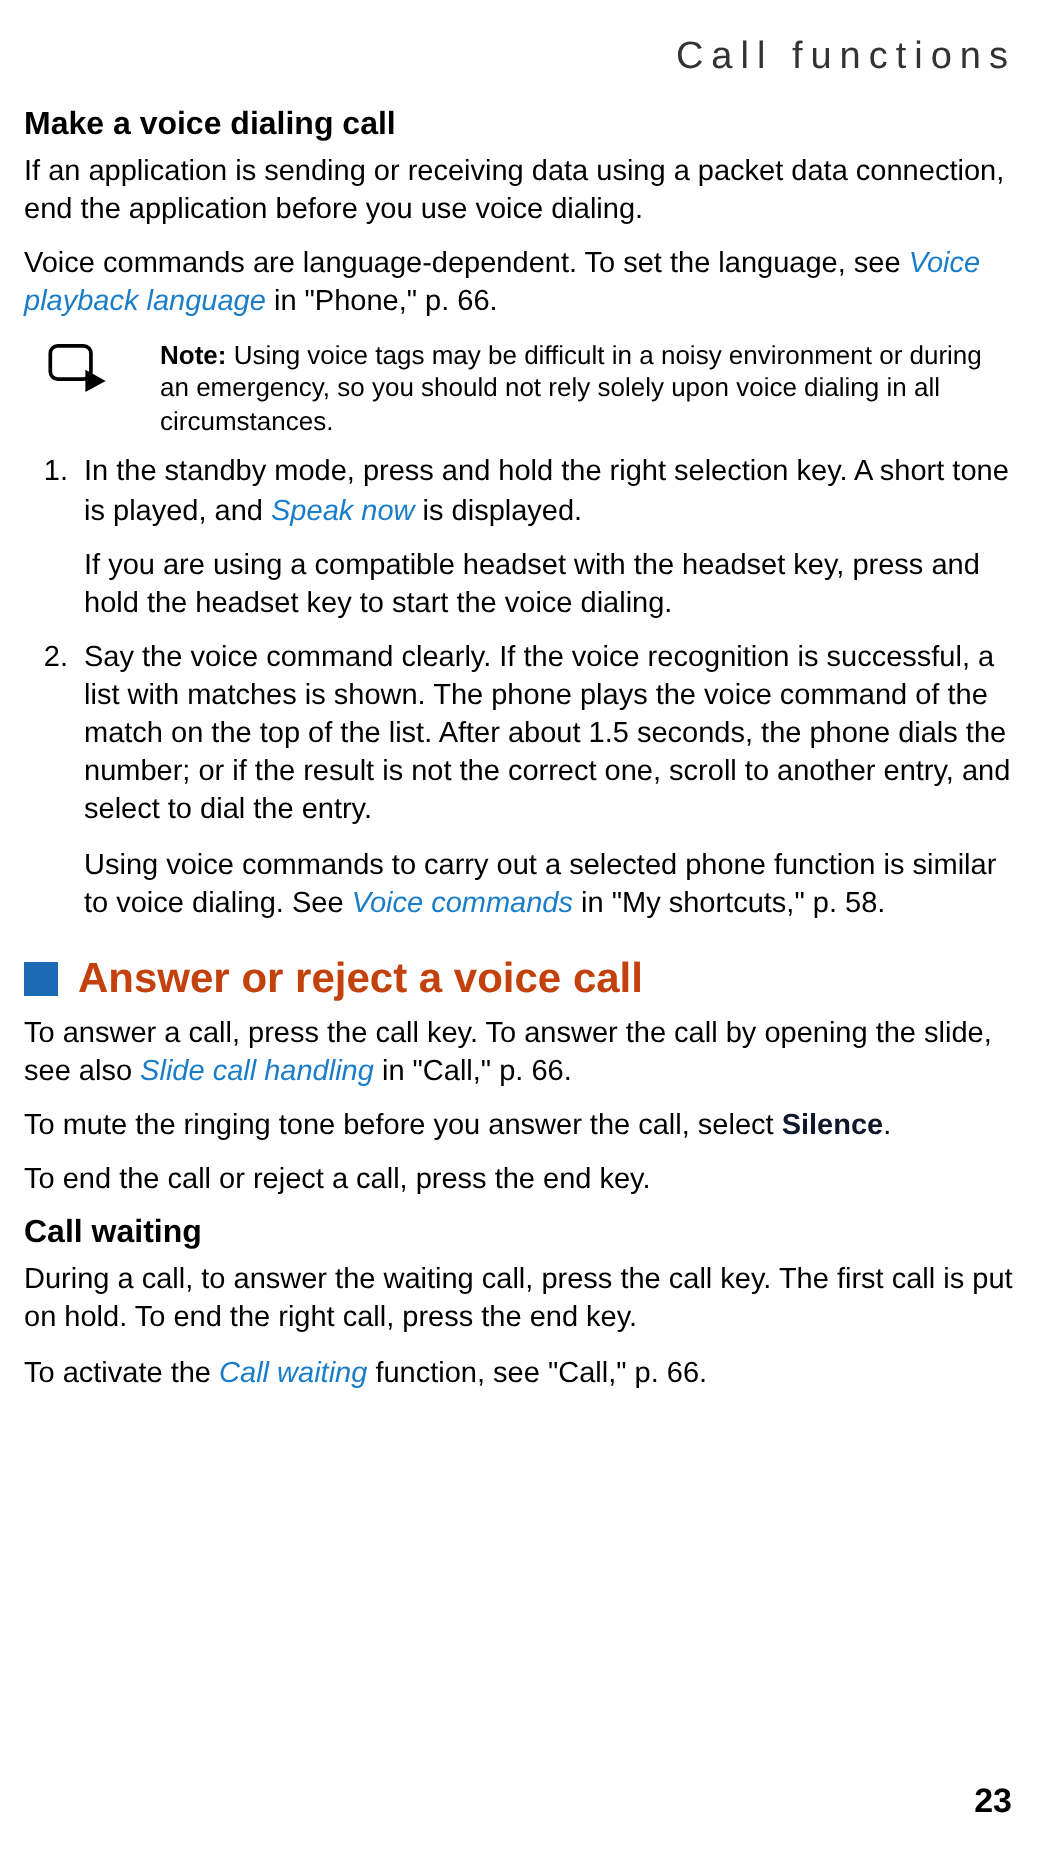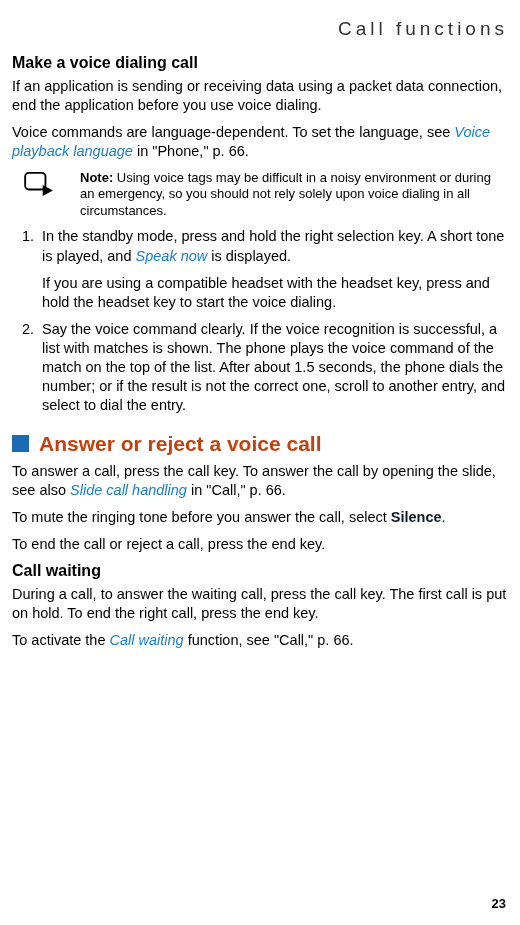--- a/index.html
+++ b/index.html
@@ -93,21 +93,21 @@
     }
     .h2-text {
       color: #c2410c;
       font-size: 21px;
       font-weight: bold;
     }
     .page-num {
       position: absolute;
       bottom: 14px;
       right: 14px;
-      font-size: 13px;
+      font-size: 17px;
       font-weight: bold;
     }
   </style>
 </head>
 <body>
 
 <div class="header-running">Call functions</div>
 
 <div class="section-h3">Make a voice dialing call</div>
 
@@ -129,20 +129,23 @@
   </div>
 </div>
 
 <ol class="num-list">
   <li>
     <span>In the standby mode, press and hold the right selection key. A short tone is played, and </span><span class="link-italic">Speak now</span><span> is displayed.</span>
     <span class="sub-para">If you are using a compatible headset with the headset key, press and hold the headset key to start the voice dialing.</span>
   </li>
   <li>
     <span>Say the voice command clearly. If the voice recognition is successful, a list with matches is shown. The phone plays the voice command of the match on the top of the list. After about 1.5 seconds, the phone dials the number; or if the result is not the correct one, scroll to another entry, and select to dial the entry.</span>
+    <span class="sub-para">
+      <span>Using voice commands to carry out a selected phone function is similar to voice dialing. See </span><span class="link-italic">Voice commands</span><span> in "My shortcuts," p. 58.</span>
+    </span>
   </li>
 </ol>
 
 <div class="h2-row">
   <div class="h2-square"></div>
   <div class="h2-text">Answer or reject a voice call</div>
 </div>
 
 <p class="para">
   <span>To answer a call, press the call key. To answer the call by opening the slide, see also </span><span class="link-italic">Slide call handling</span><span> in "Call," p. 66.</span>

